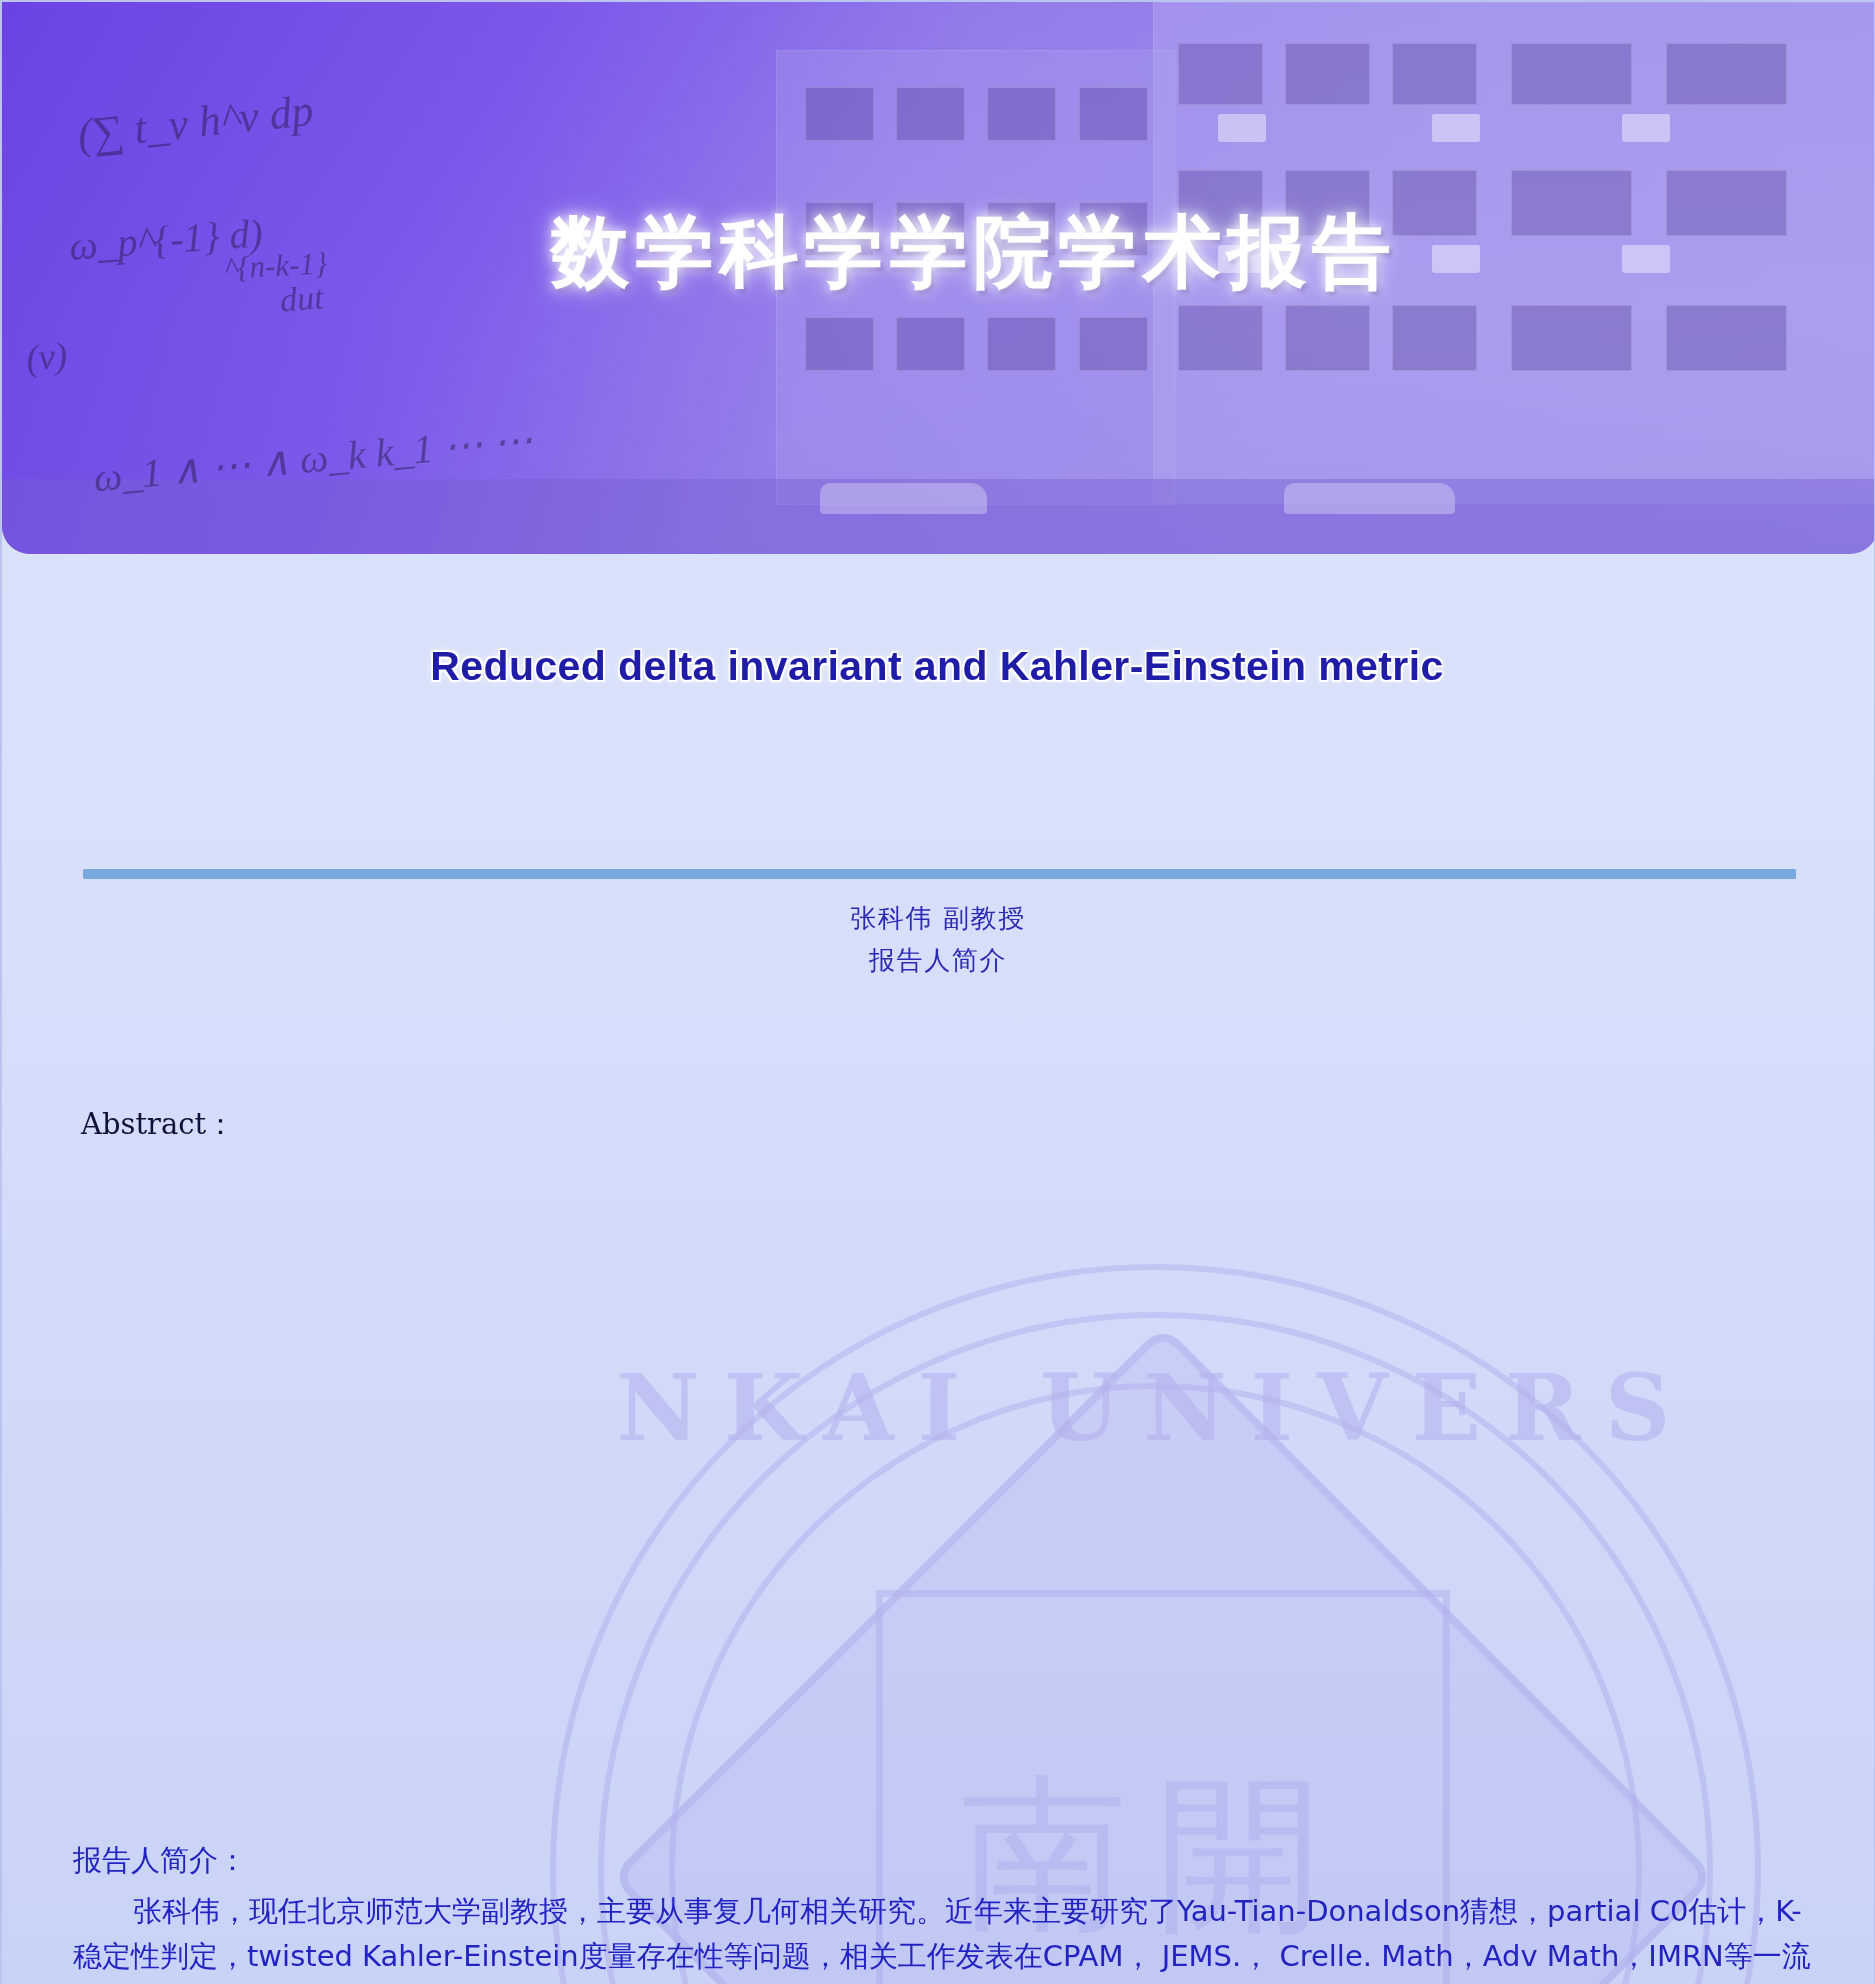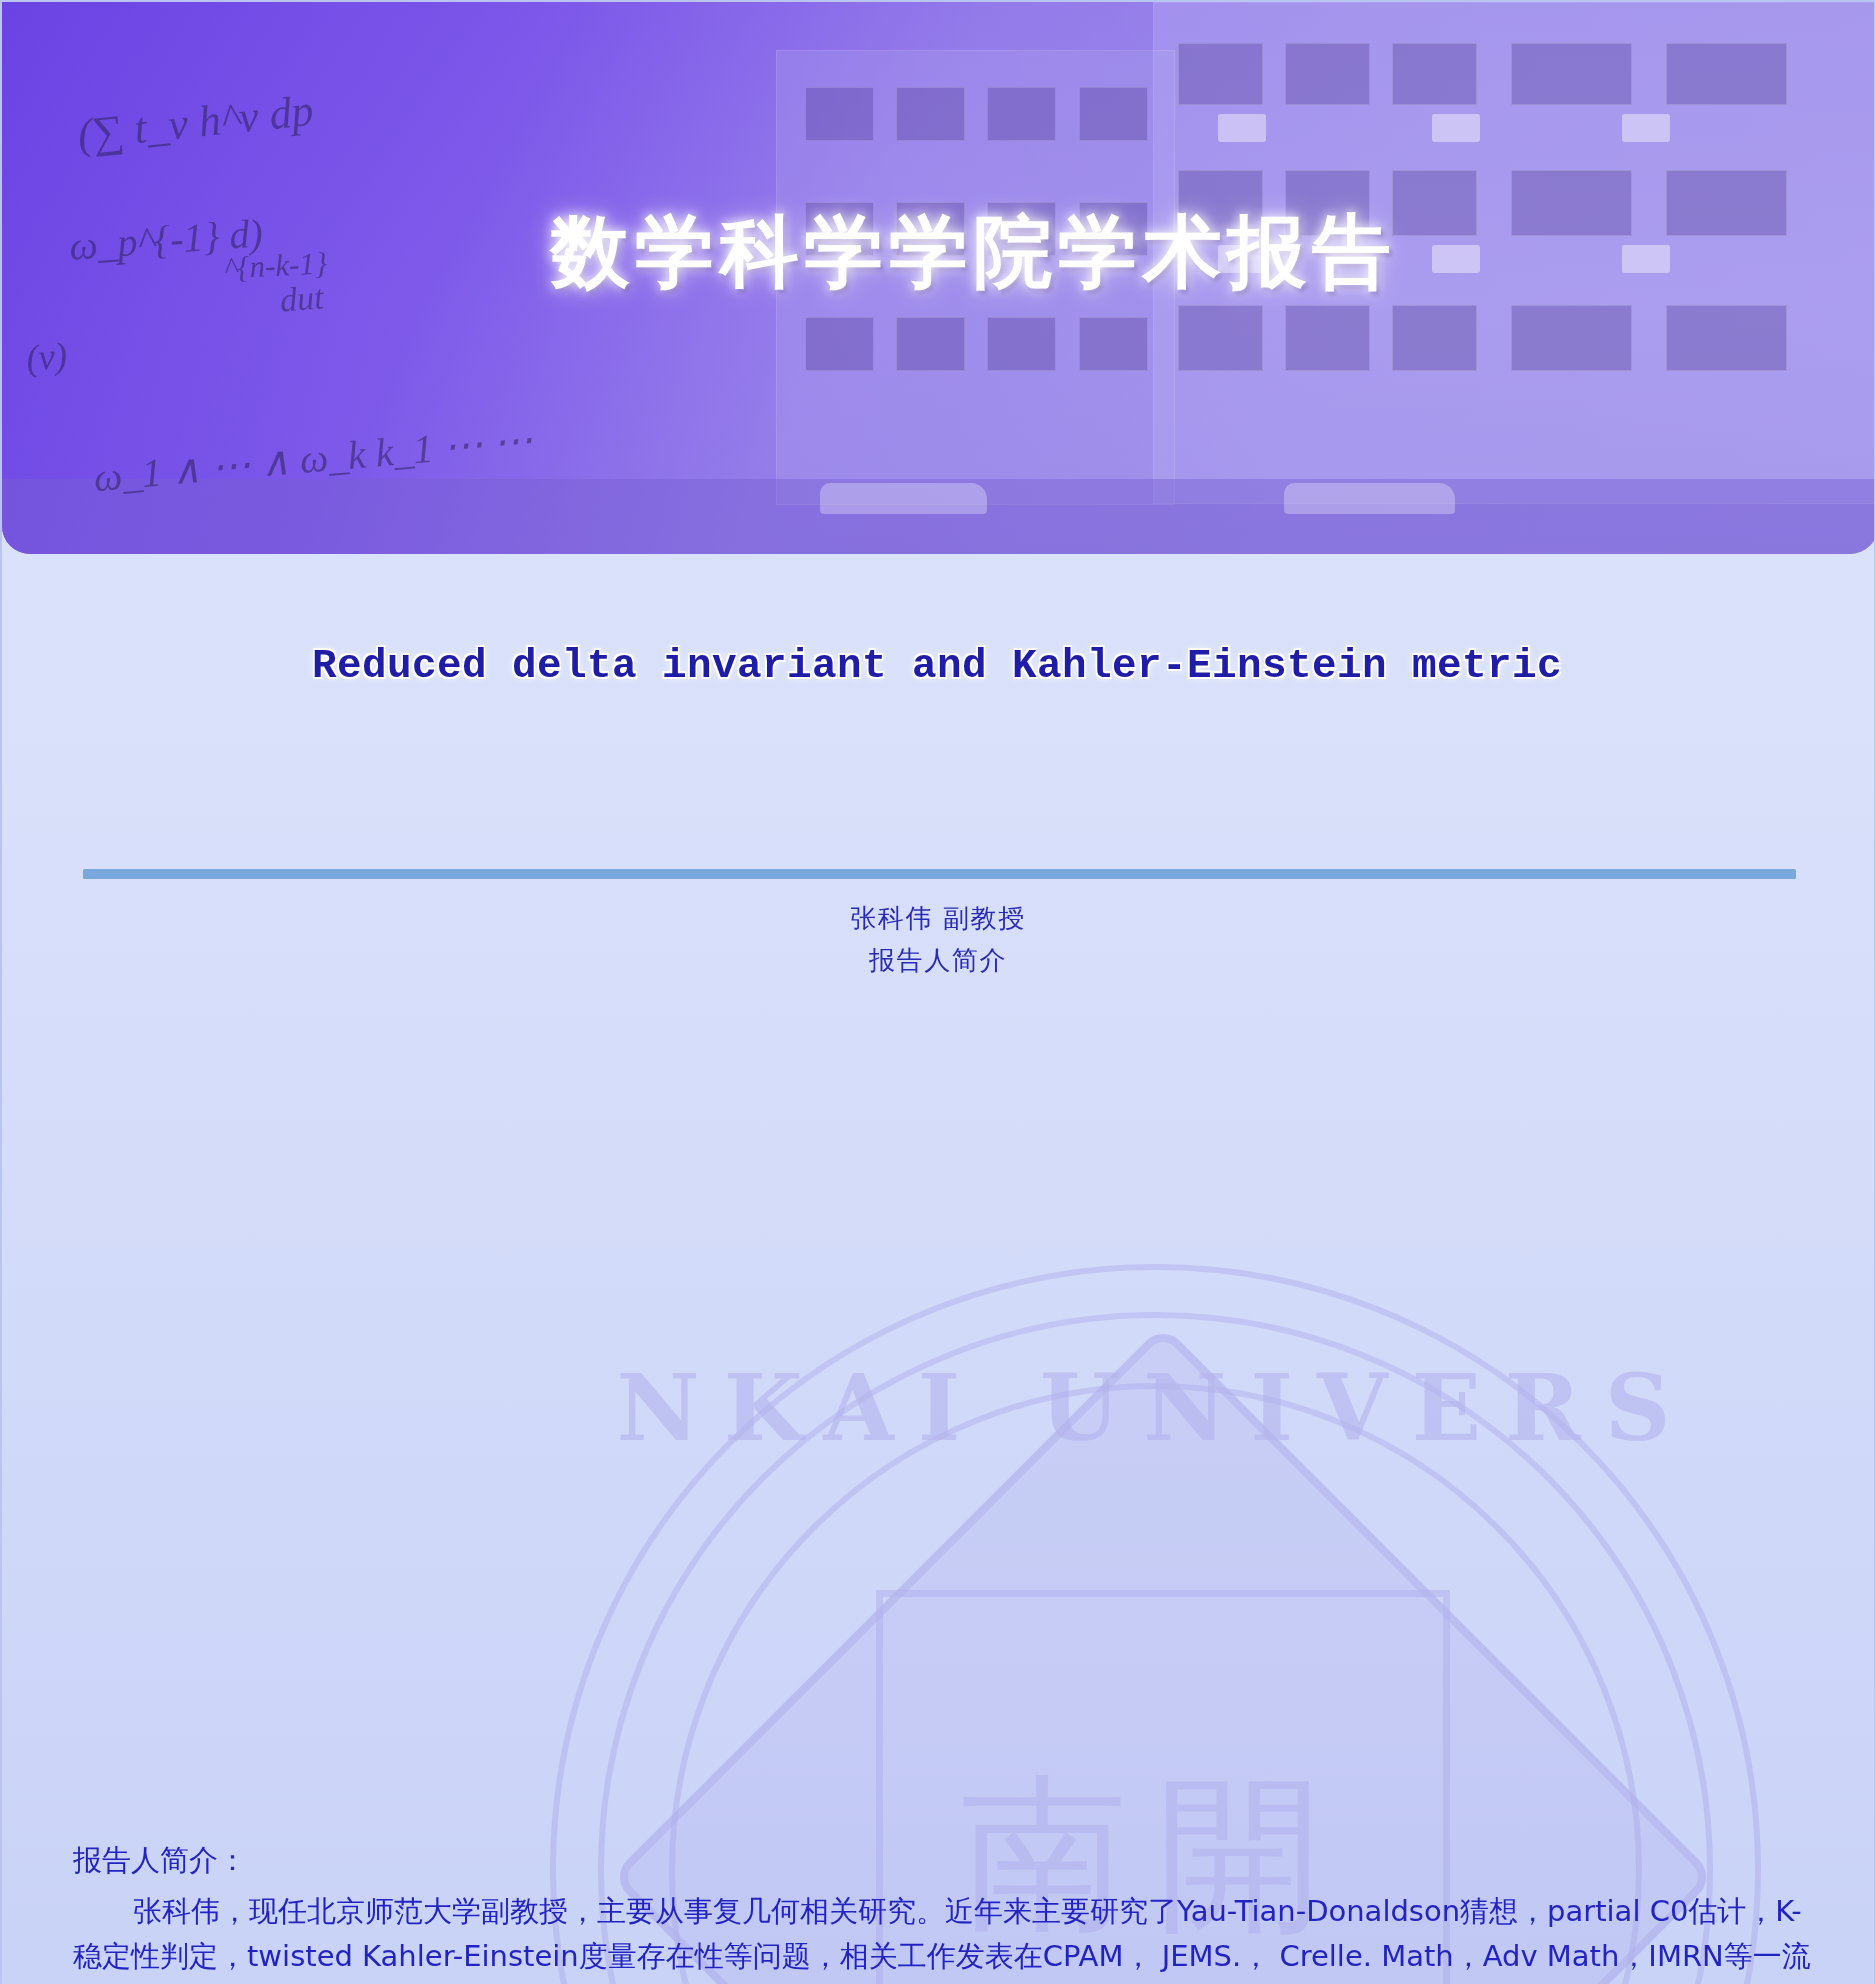--- a/index.html
+++ b/index.html
@@ -94,21 +94,21 @@
        2.4px 3.2px 4px rgba(60,30,140,0.55);
     padding-left: 67px;
   }
 
   
   .talk-title {
     position: absolute;
     left: 0; right: 2px;
     top: 641px;
     text-align: center;
-    font-family: Liberation Mono, monospace;
+    font-family: Liberation Sans, sans-serif;
     font-weight: bold;
     font-size: 41px;
     color: #1f1ca8;
     letter-spacing: 0.4px;
     text-shadow:
       -1.6px -1.6px 0 #ffffff,
        1.6px -1.6px 0 #ffffff,
       -1.6px  1.6px 0 #ffffff,
        1.6px  1.6px 0 #ffffff,
        0 0 8px rgba(255,255,255,0.9);
@@ -285,20 +285,21 @@
   <div class="talk-title">Reduced delta invariant and Kahler-Einstein metric</div>
 
   <div class="rule"></div>
 
   <div class="speaker">
     <div class="name">张科伟  副教授</div>
     <div class="affil">报告人简介</div>
   </div>
 
   <div class="abstract">
+    <span class="lab">Abstract：</span>
   </div>
 
   <div class="seal">
     <div class="ring r1"></div>
     <div class="ring r2"></div>
     <div class="ring r3"></div>
     <div class="octo"></div>
     <div class="inner-sq"></div>
     <div class="seal-top-text">NKAI UNIVERS</div>
     <div class="seal-cn">南開</div>

